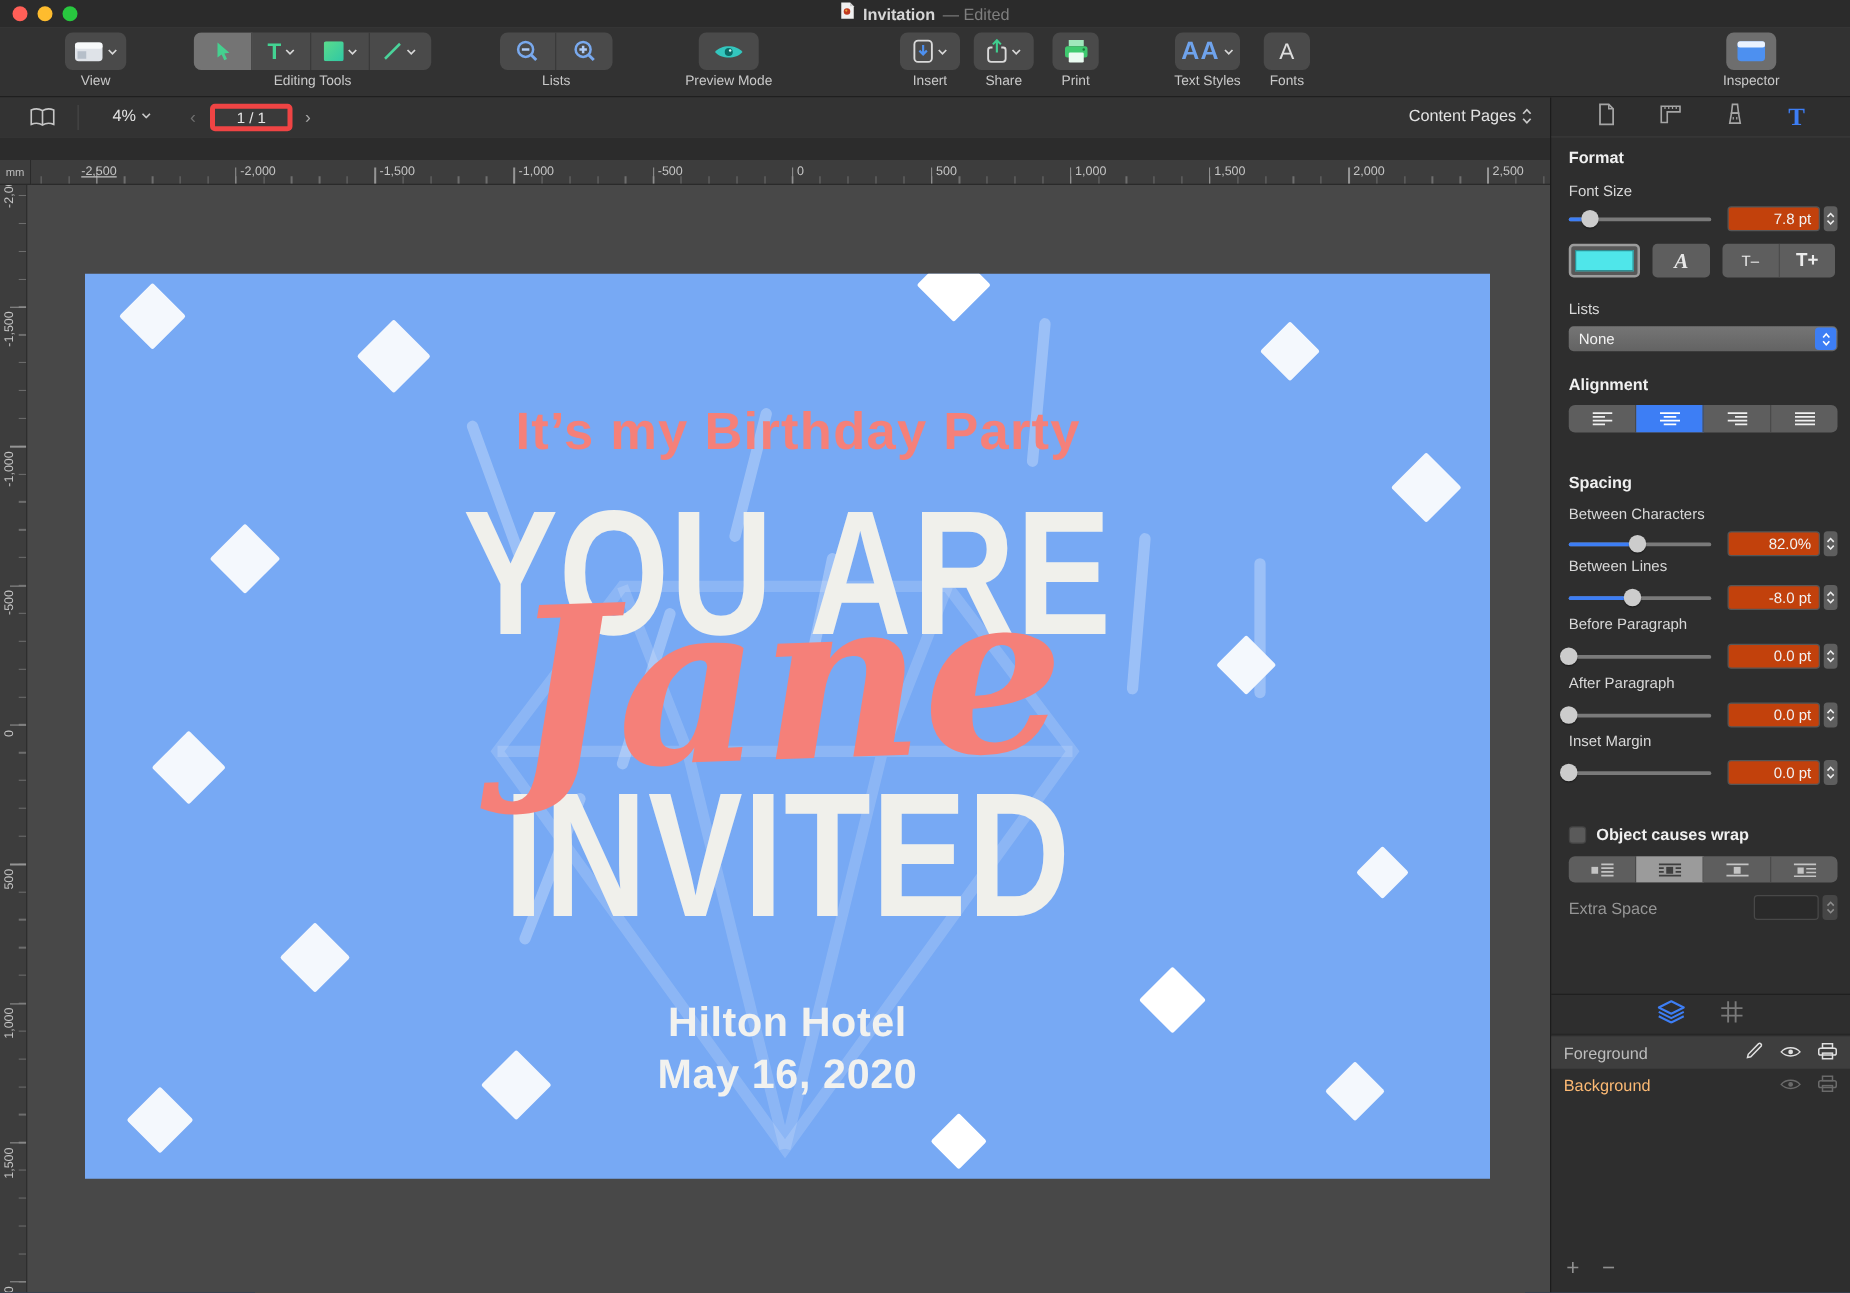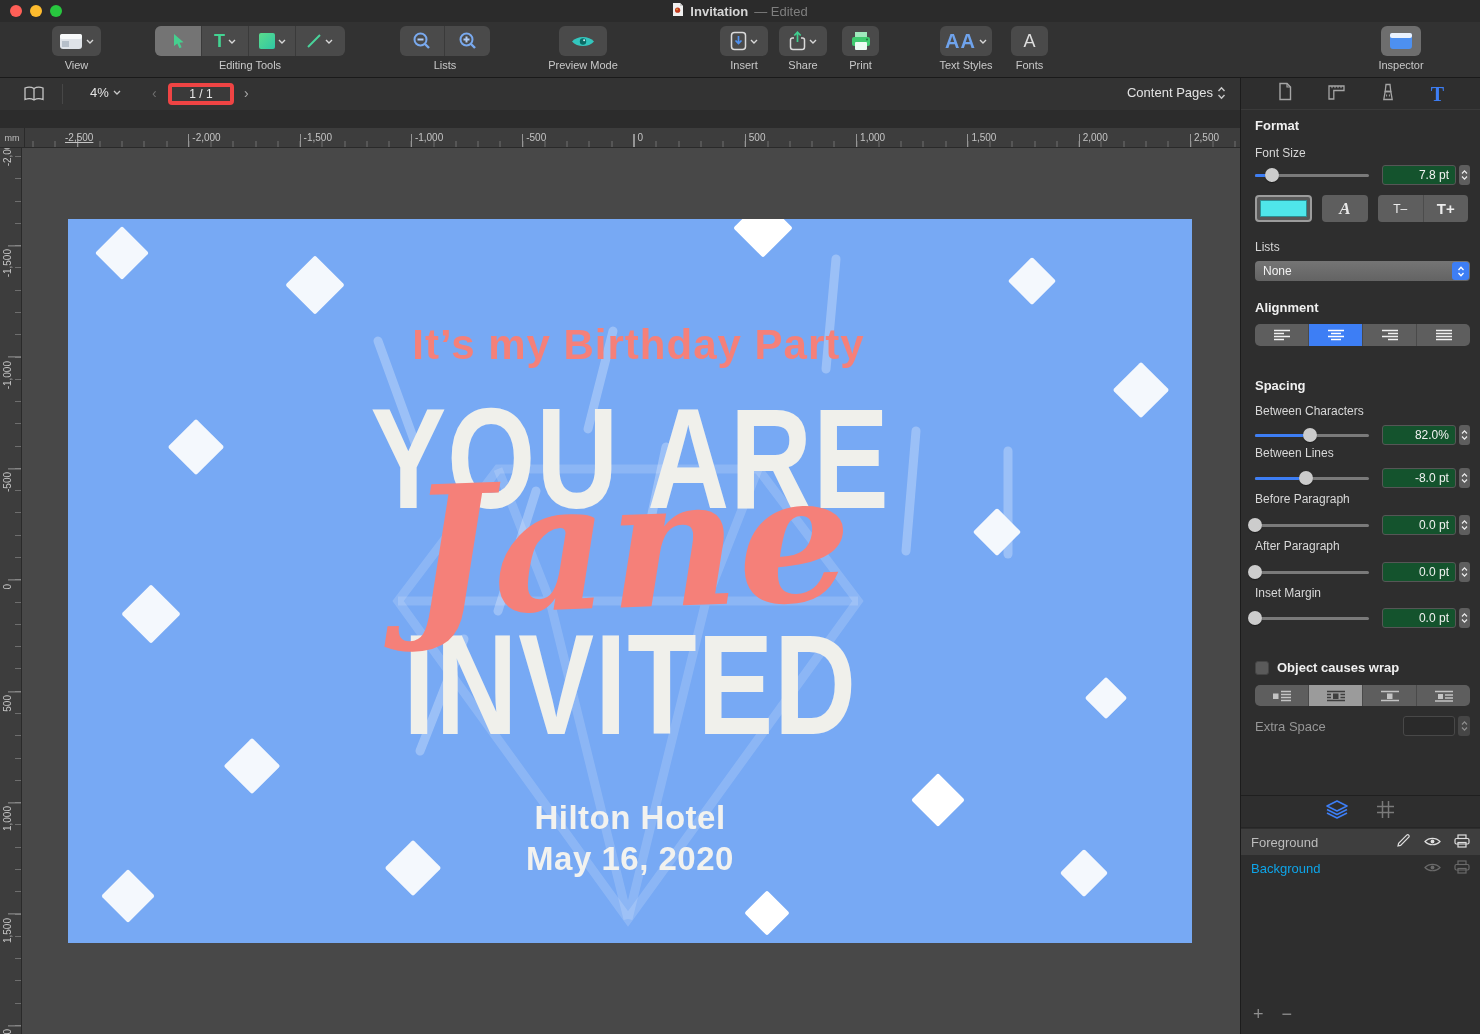--- a/index.html
+++ b/index.html
@@ -72,21 +72,21 @@
   
   .inspector { position:absolute; top:78px; left:1240px; width:240px; height:956px; background:#2e2e2e; border-left:1px solid #1c1c1c; }
   .ins-tabs { position:absolute; top:0; left:0; right:0; height:32px; border-bottom:1px solid #3a3a3a; display:flex; align-items:center; justify-content:space-between; padding:0 36px; }
   .ins-h { position:absolute; left:14px; font-size:13px; font-weight:700; color:#f0f0f0; }
   .ins-l { position:absolute; left:14px; font-size:12px; color:#d8d8d8; }
   .slider-row { position:absolute; left:14px; right:10px; height:22px; display:flex; align-items:center; }
   .slider { position:relative; width:124px; height:22px; margin-right:13px; }
   .track { position:absolute; top:10px; left:0; right:0; height:3px; background:#7a7a7a; border-radius:2px; }
   .fill { height:3px; background:#3d7ef5; border-radius:2px; width:0; }
   .knob { position:absolute; top:4px; left:0; width:14px; height:14px; border-radius:50%; background:#cccccc; transform:translateX(-7px); box-shadow:0 1px 1px rgba(0,0,0,.4); }
-  .field { width:80px; height:20px; background:#14532d; border:1px solid #565656; border-radius:3px; color:#f2f2f2; font-size:12px; text-align:right; padding:2px 6px 0 0; }
+  .field { width:80px; height:20px; background:#c2410c; border:1px solid #565656; border-radius:3px; color:#f2f2f2; font-size:12px; text-align:right; padding:2px 6px 0 0; }
   .stepper { width:12px; height:20px; margin-left:3px; background:#5e5e5e; border-radius:3px; display:flex; flex-direction:column; align-items:center; justify-content:center; gap:1px; }
   .fmt-row { position:absolute; left:14px; right:10px; display:flex; gap:10px; }
   .color-well { width:57px; height:27px; background:#585858; border:2px solid #9c9c9c; border-radius:4px; padding:3px; }
   .color-well .swatch { width:100%; height:100%; border:1px solid #2e8f93; }
   .btn-a { width:46px; height:27px; background:#5e5e5e; border-radius:4px; color:#e8e8e8; font-family:"Liberation Serif", serif; font-style:italic; font-weight:700; font-size:17px; display:flex; align-items:center; justify-content:center; }
   .btn-tt { width:90px; height:27px; background:#5e5e5e; border-radius:4px; display:flex; overflow:hidden; }
   .btn-tt > div { flex:1; display:flex; align-items:center; justify-content:center; color:#ececec; }
   .btn-tt > div:first-child { border-right:1px solid #4c4c4c; font-size:12px; }
   .btn-tt > div:last-child { font-size:15px; font-weight:700; }
   .dropdown { position:absolute; left:14px; right:10px; height:20px; background:linear-gradient(#757575,#636363); border-radius:4px; display:flex; align-items:center; padding-left:8px; color:#f2f2f2; font-size:12px; }
@@ -100,21 +100,21 @@
   .chk { width:14px; height:14px; background:#5a5a5a; border:1px solid #454545; border-radius:3px; }
   .chk-row span { font-size:13px; font-weight:700; color:#f0f0f0; }
   .extra-row { position:absolute; left:14px; right:10px; display:flex; align-items:center; }
   .extra-row .elabel { flex:1; font-size:13px; color:#969696; }
   .field.dim { background:#2a2a2a; border-color:#484848; width:52px; }
   .stepper.dim { opacity:.5; }
   .ins-div { position:absolute; left:0; right:0; height:1px; background:#1f1f1f; }
   .layer-tabs { position:absolute; top:718px; left:0; right:0; height:32px; display:flex; align-items:center; justify-content:center; gap:28px; border-bottom:1px solid #262626; }
   .layer-row { position:absolute; left:0; right:0; height:26px; display:flex; align-items:center; padding:0 10px; font-size:13px; }
   .layer-row.fg { top:751px; background:#3e3e3e; color:#bdbdbd; }
-  .layer-row.bgr { top:777px; color:#0ea5e9; }
+  .layer-row.bgr { top:777px; color:#fdba74; }
   .lr-icons { margin-left:auto; display:flex; gap:13px; align-items:center; }
   .pm { position:absolute; left:12px; top:926px; display:flex; gap:18px; color:#8f8f8f; font-size:18px; }
   .pm span { cursor:default; }
 </style>
 </head>
 <body>
 
 <div class="window">
 
   <div class="titlebar">

